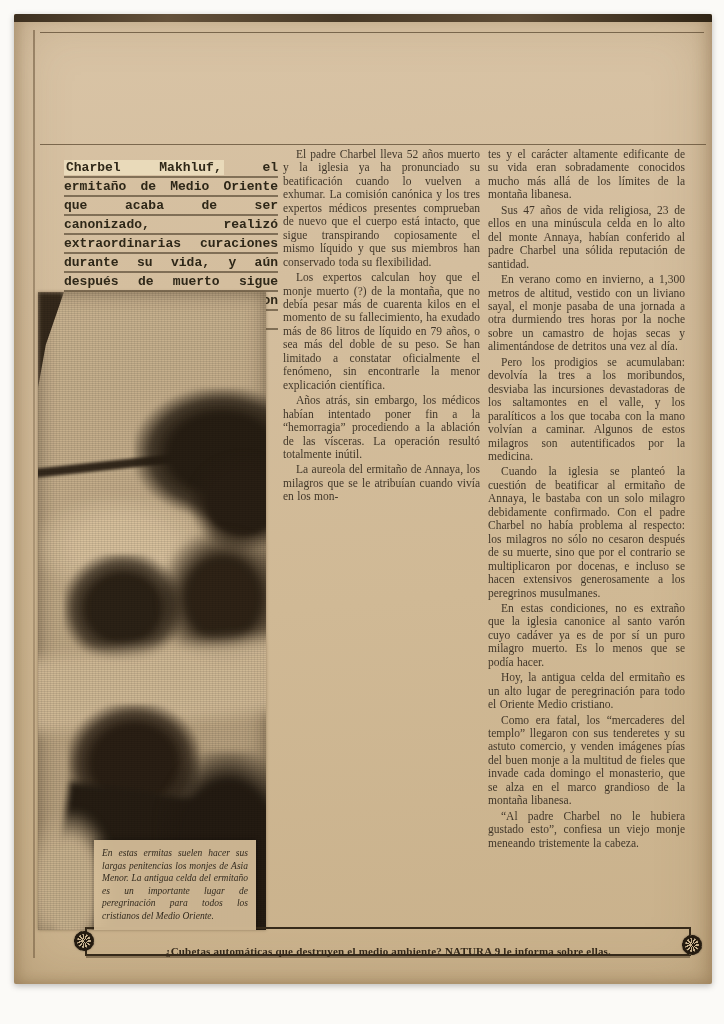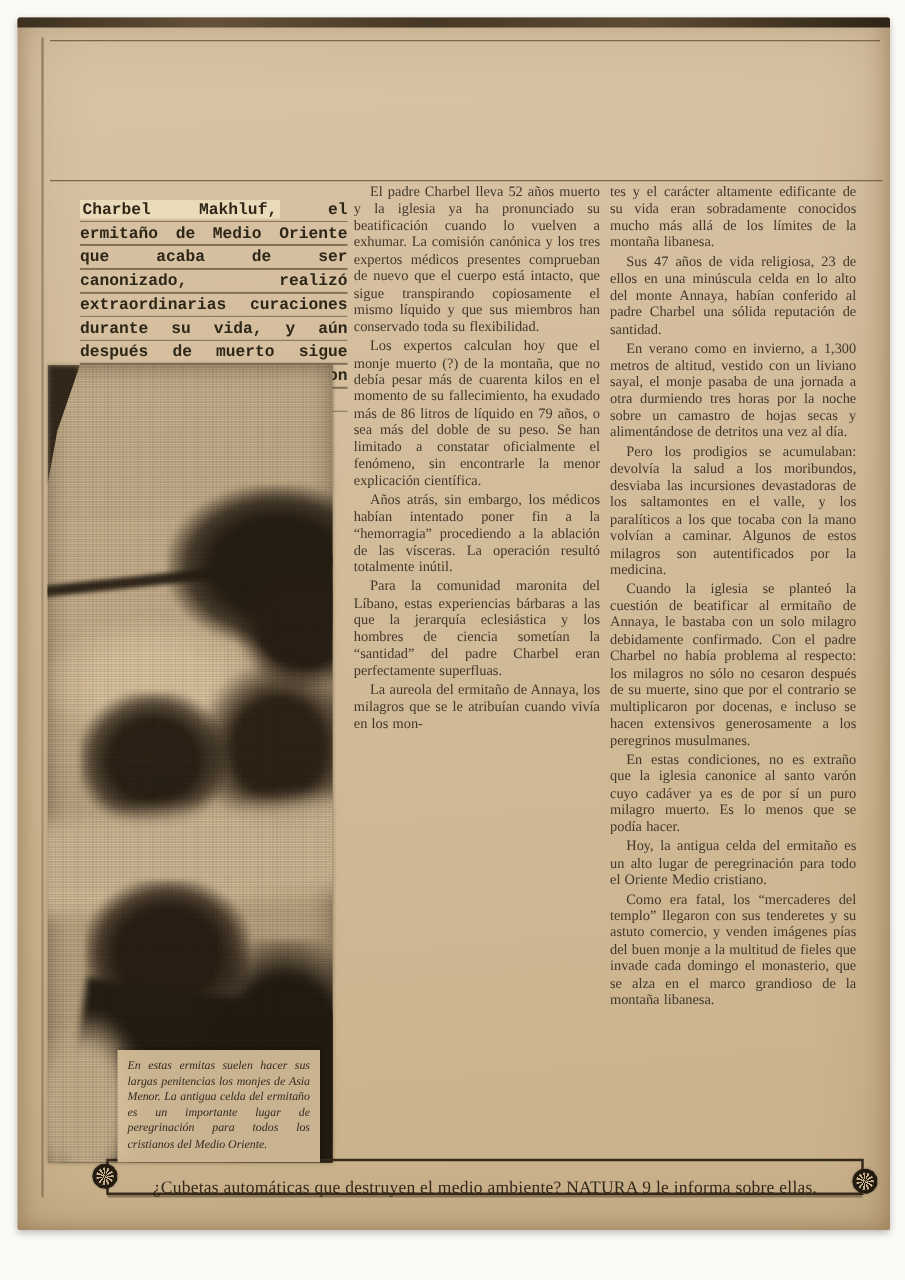--- a/index.html
+++ b/index.html
@@ -95,21 +95,21 @@
   .col-1 { left:269px; }
   .col-2 { left:474px; }
   .col-2 p:first-child { text-indent:0;font-family:Liberation Serif, serif; }
 
   
   .banner {
     position:absolute; left:71px; top:913px; width:606px; height:29px;
     border:2px solid #362a1a; box-shadow:0 3px 0 -1px rgba(62,47,27,.45);
     display:flex; align-items:center; justify-content:center;
   }
-  .banner-text { font-weight:normal; font-size:14px; color:#33281a; letter-spacing:.2px;margin-top:18px; }
+  .banner-text { font-weight:bold; font-size:11px; color:#33281a; letter-spacing:.2px;margin-top:18px; }
   .pinwheel {
     position:absolute; width:20px; height:20px; border-radius:50%;
     background:repeating-conic-gradient(#241b10 0deg 17deg, #c9b38f 17deg 33deg);
     box-shadow:inset 0 0 0 3px #241b10, 0 0 2px rgba(0,0,0,.4); z-index:4;
   }
   .pin-left  { left:60px;  top:917px; }
   .pin-right { left:668px; top:921px; }
 </style>
 </head>
 <body>
@@ -137,33 +137,33 @@
       <div class="sh s-bot"></div>
       <div class="sh s-botr"></div>
       <div class="sh s-bll"></div>
       <div class="photo-caption">En estas ermitas suelen hacer sus largas penitencias los monjes de Asia Menor. La antigua celda del ermitaño es un importante lugar de peregrinación para todos los cristianos del Medio Oriente.</div>
     </div>
 
     <div class="col col-1">
         <p>El padre Charbel lleva 52 años muerto y la iglesia ya ha pronunciado su beatificación cuando lo vuelven a exhumar. La comisión canónica y los tres expertos médicos presentes comprueban de nuevo que el cuerpo está intacto, que sigue transpirando copiosamente el mismo líquido y que sus miembros han conservado toda su flexibilidad.</p>
         <p>Los expertos calculan hoy que el monje muerto (?) de la montaña, que no debía pesar más de cuarenta kilos en el momento de su fallecimiento, ha exudado más de 86 litros de líquido en 79 años, o sea más del doble de su peso. Se han limitado a constatar oficialmente el fenómeno, sin encontrarle la menor explicación científica.</p>
         <p>Años atrás, sin embargo, los médicos habían intentado poner fin a la “hemorragia” procediendo a la ablación de las vísceras. La operación resultó totalmente inútil.</p>
-        <p>Para la comunidad maronita del Líbano, estas experiencias bárbaras a las que la jerarquía eclesiástica y los hombres de ciencia sometían la “santidad” del padre Charbel eran perfectamente superfluas.</p>
         <p>La aureola del ermitaño de Annaya, los milagros que se le atribuían cuando vivía en los mon-</p>
       </div>
 
     <div class="col col-2">
         <p>tes y el carácter altamente edificante de su vida eran sobradamente conocidos mucho más allá de los límites de la montaña libanesa.</p>
         <p>Sus 47 años de vida religiosa, 23 de ellos en una minúscula celda en lo alto del monte Annaya, habían conferido al padre Charbel una sólida reputación de santidad.</p>
         <p>En verano como en invierno, a 1,300 metros de altitud, vestido con un liviano sayal, el monje pasaba de una jornada a otra durmiendo tres horas por la noche sobre un camastro de hojas secas y alimentándose de detritos una vez al día.</p>
-        <p>Pero los prodigios se acumulaban: devolvía la salud a los moribundos, desviaba las incursiones devastadoras de los saltamontes en el valle, y los paralíticos a los que tocaba con la mano volvían a caminar. Algunos de estos milagros son autentificados por la medicina.</p>
+        <p>Pero los prodigios se acumulaban: devolvía la tres a los moribundos, desviaba las incursiones devastadoras de los saltamontes en el valle, y los paralíticos a los que tocaba con la mano volvían a caminar. Algunos de estos milagros son autentificados por la medicina.</p>
         <p>Cuando la iglesia se planteó la cuestión de beatificar al ermitaño de Annaya, le bastaba con un solo milagro debidamente confirmado. Con el padre Charbel no había problema al respecto: los milagros no sólo no cesaron después de su muerte, sino que por el contrario se multiplicaron por docenas, e incluso se hacen extensivos generosamente a los peregrinos musulmanes.</p>
         <p>En estas condiciones, no es extraño que la iglesia canonice al santo varón cuyo cadáver ya es de por sí un puro milagro muerto. Es lo menos que se podía hacer.</p>
         <p>Hoy, la antigua celda del ermitaño es un alto lugar de peregrinación para todo el Oriente Medio cristiano.</p>
         <p>Como era fatal, los “mercaderes del templo” llegaron con sus tenderetes y su astuto comercio, y venden imágenes pías del buen monje a la multitud de fieles que invade cada domingo el monasterio, que se alza en el marco grandioso de la montaña libanesa.</p>
+        <p>“Al padre Charbel no le hubiera gustado esto”, confiesa un viejo monje meneando tristemente la cabeza.</p>
       </div>
 
     <div class="banner">
       <span class="banner-text">¿Cubetas automáticas que destruyen el medio ambiente? NATURA 9 le informa sobre ellas.</span>
     </div>
     <span class="pinwheel pin-left"></span>
     <span class="pinwheel pin-right"></span>
 
   </div>
 </div>

